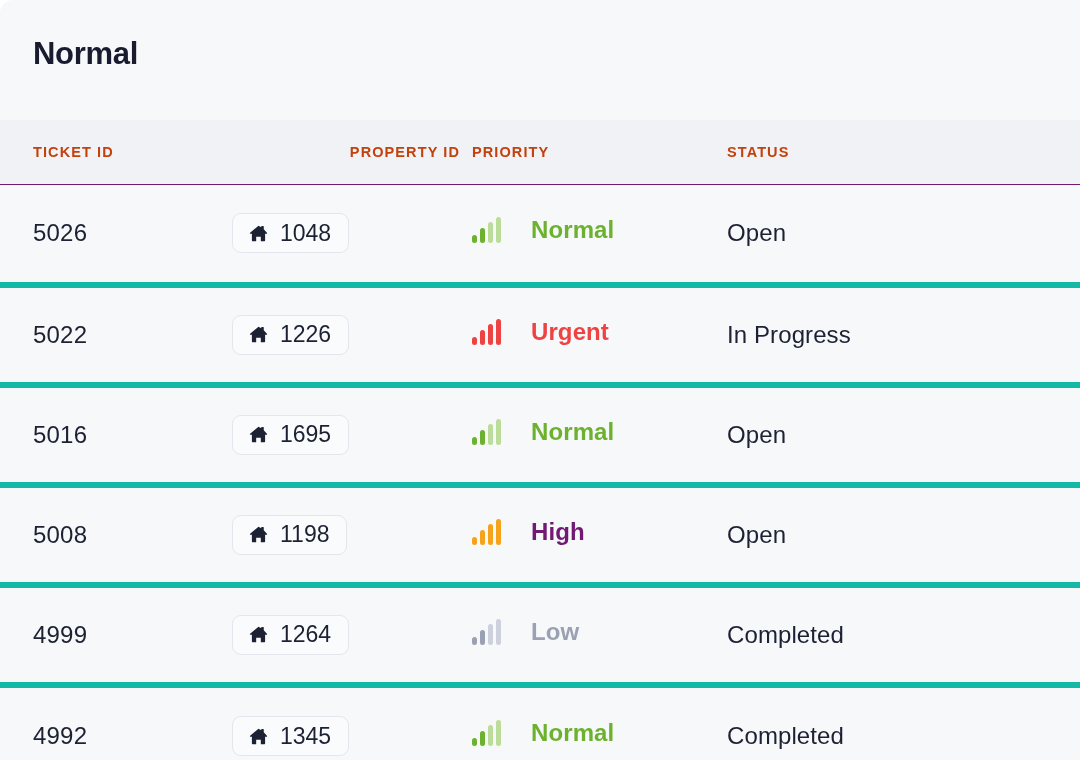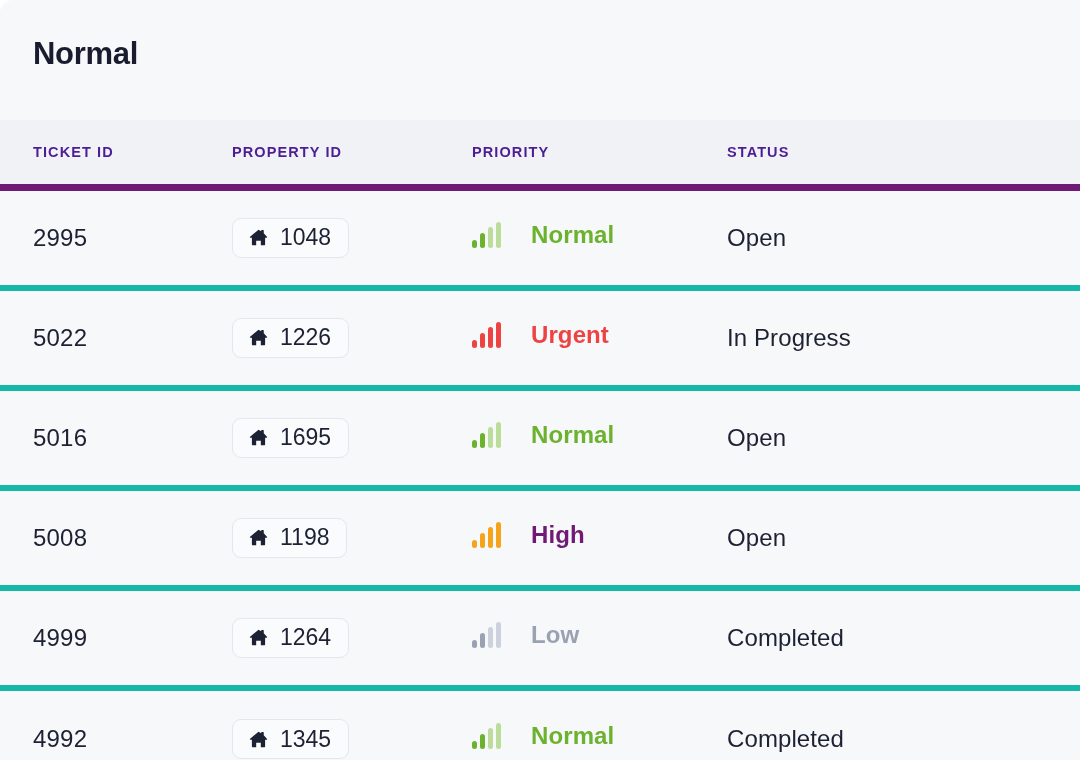--- a/index.html
+++ b/index.html
@@ -57,27 +57,27 @@
   }
 
   thead th {
     text-align: left;
     padding: 0;
     height: 64px;
     vertical-align: middle;
     font-size: 14.5px;
     font-weight: bold;
     letter-spacing: 1.1px;
-    color: #4c1d95;
-    border-bottom: 7px solid #701a75;
+    color: #c2410c;
+    border-bottom: 1px solid #701a75;
     text-transform: uppercase;
   }
 
   thead th.h-ticket   { padding-left: 33px; }
-  thead th.h-property { padding-left: 32px; }
+  thead th.h-property { padding-left: 32px; text-align: right; }
   thead th.h-priority { padding-left: 12px; }
   thead th.h-status   { padding-left: 10px; }
 
   tbody tr {
     height: 100px;
     background: #f7f8fa;
   }
 
   tbody tr + tr td {
     border-top: 6px solid #14b8a6;
@@ -176,21 +176,21 @@
     <thead>
       <tr>
         <th class="h-ticket">TICKET ID</th>
         <th class="h-property">PROPERTY ID</th>
         <th class="h-priority">PRIORITY</th>
         <th class="h-status">STATUS</th>
       </tr>
     </thead>
     <tbody id="rows-body">
         <tr>
-          <td class="cell-ticket">2995</td>
+          <td class="cell-ticket">5026</td>
           <td class="cell-property"><span class="prop-badge">
               <span class="house-icon">
                 <svg viewBox="0 0 24 24" width="21" height="21" aria-hidden="true">
                   <path fill="#1c2133" d="M12 3.1 2.4 11.1a.7.7 0 0 0 .45 1.24h1.6V20a.8.8 0 0 0 .8.8h4.1v-5.2h5.3v5.2h4.1a.8.8 0 0 0 .8-.8v-7.66h1.6a.7.7 0 0 0 .45-1.24L18 7.2V4.1a.6.6 0 0 0-.6-.6h-1.7a.6.6 0 0 0-.6.6v.63L12 3.1Z"></path>
                 </svg>
               </span>
               <span class="prop-num">1048</span>
             </span></td>
           <td class="cell-priority"><span class="priority">
               <span class="bars">

